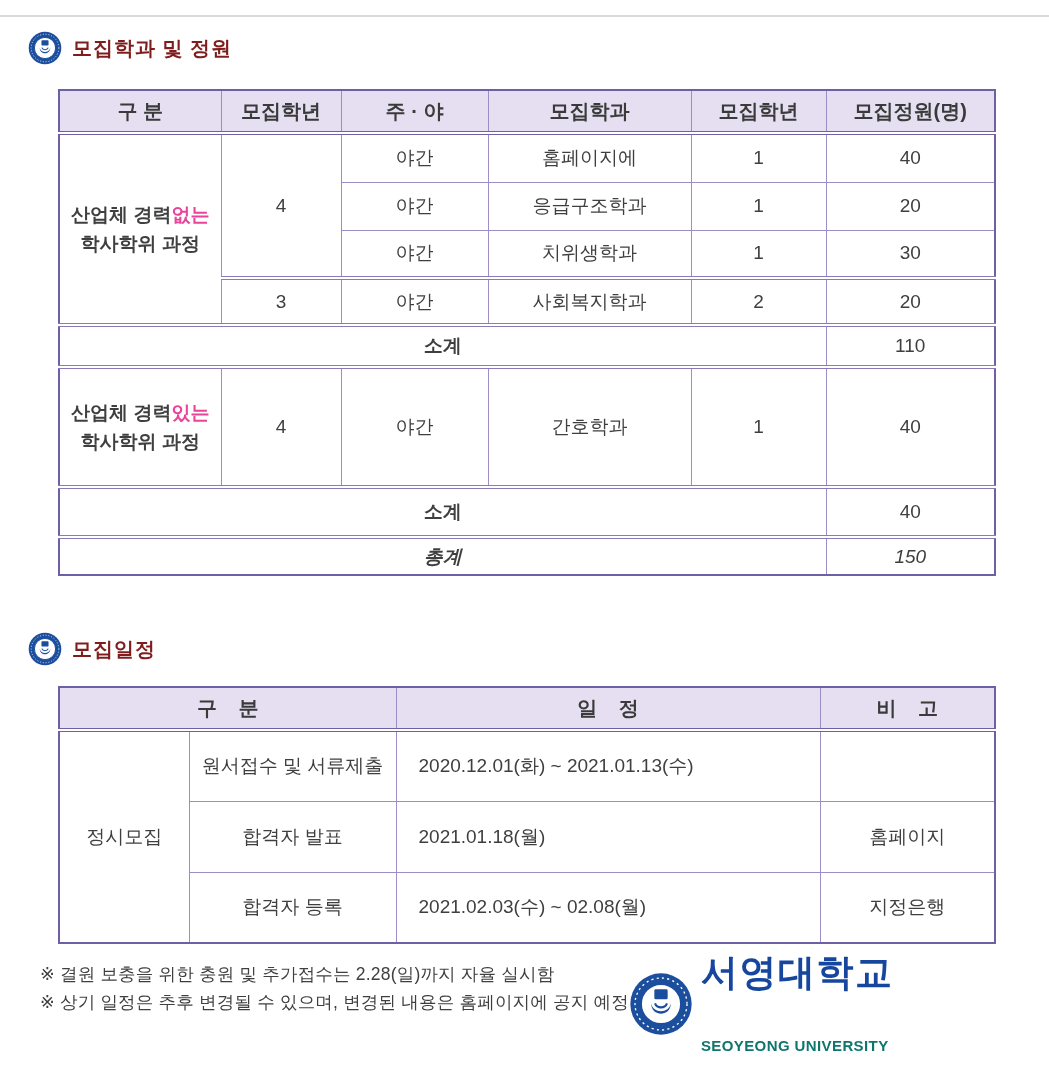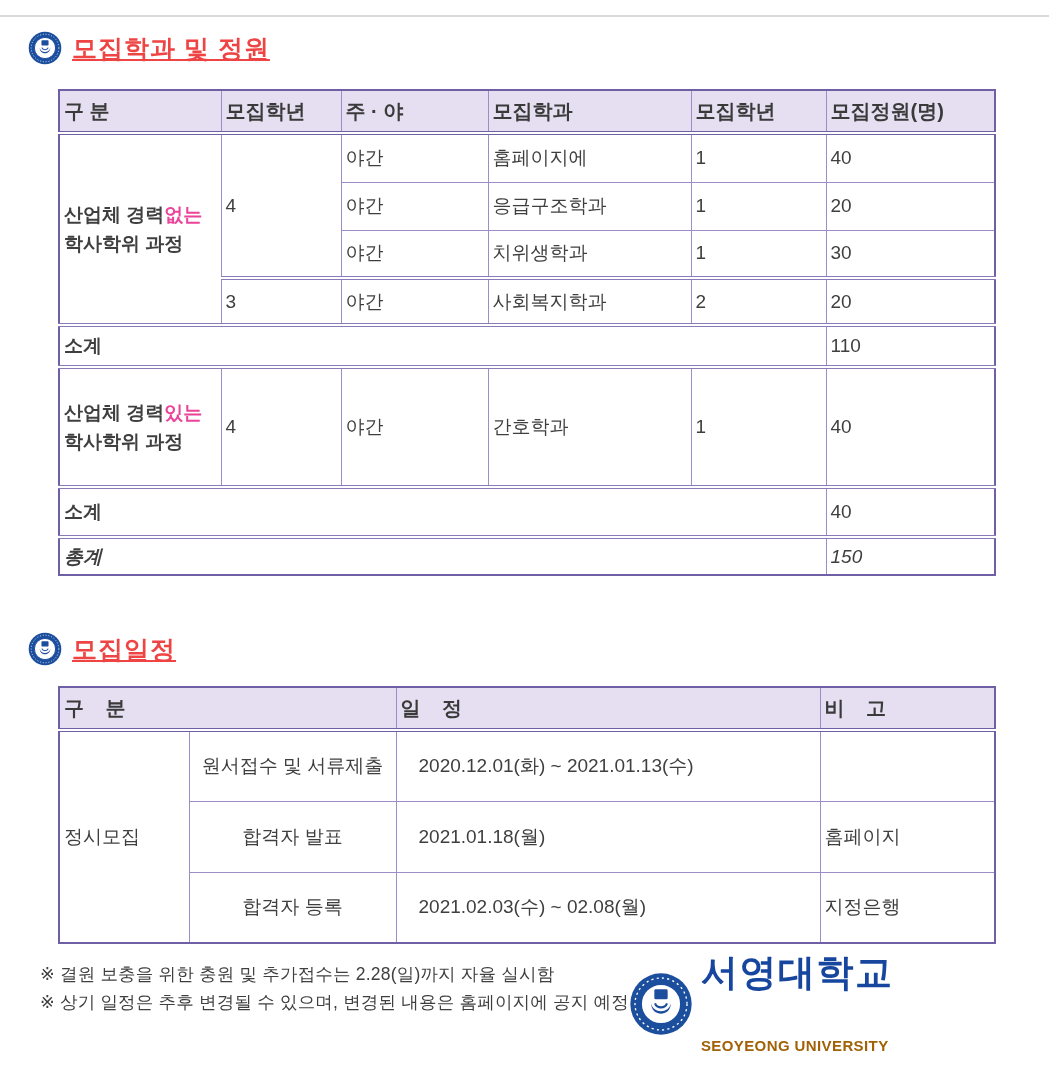--- a/index.html
+++ b/index.html
@@ -7,27 +7,27 @@
     width:1049px;height:1089px;position:relative;overflow:hidden;
     font-family:"Liberation Sans","DejaVu Sans",sans-serif;
     color:#3f3f3f;
   }
   .top-line{position:absolute;top:15px;left:0;width:1049px;height:2px;background:#d9d9d9;}
   .page{position:absolute;top:15px;left:0;width:1049px;}
 
   .section-title{display:flex;align-items:center;gap:10px;margin:16px 0 0 28px;}
   .seal-small{width:34px;height:34px;flex:0 0 auto;}
   .section-title h2{
-    margin:0;font-size:25px;font-weight:bold;color:#ef4444;letter-spacing:1px;text-decoration:underline;
+    margin:0;font-size:20px;font-weight:bold;color:#7f1d1d;letter-spacing:1px;
   }
 
   table{border-collapse:collapse;table-layout:fixed;margin:22px 0 0 58px;width:936px;}
   table.t1{margin-top:24px;}
   th,td{
-    border:1px solid #9c8dc6;text-align:left;vertical-align:middle;
+    border:1px solid #9c8dc6;text-align:center;vertical-align:middle;
     font-size:19px;color:#3f3f3f;padding:0 4px;overflow:hidden;
   }
   th{
     background:#e5dff1;font-weight:bold;color:#3a3a3a;
     border-bottom:4px double #6f5fa4;height:40px;font-size:20px;
   }
   table{border:2px solid #6f5fa4;}
   tr.dbl>td{border-top:4px double #8b7ab8;}
   td.group-label{font-weight:bold;line-height:1.55;}
   td.group-label .pink{color:#ea449a;}
@@ -49,21 +49,21 @@
   .footer{
     display:flex;align-items:flex-start;
     margin:10px 28px 0 40px;
   }
   .notes{padding-top:6px;}
   .note-line{font-size:17.5px;line-height:1.62;color:#3f3f3f;letter-spacing:0.2px;}
   .logo{display:flex;align-items:center;gap:8px;margin-top:0;}
   .seal-big{width:64px;height:64px;flex:0 0 auto;}
   .logo-text{display:flex;flex-direction:column;line-height:1;gap:44px;}
   .logo-kr{font-size:37px;font-weight:800;color:#17469e;letter-spacing:1.5px;}
-  .logo-en{font-size:15px;font-weight:bold;color:#a16207;letter-spacing:0.4px;margin-top:3px;}
+  .logo-en{font-size:15px;font-weight:bold;color:#0f766e;letter-spacing:0.4px;margin-top:3px;}
 </style>
 </head>
 <body>
 
 <svg width="0" height="0" style="position:absolute">
   <symbol id="seal" viewBox="0 0 48 48">
     <circle cx="24" cy="24" r="23" fill="#1c4e9e"></circle>
     <circle cx="24" cy="24" r="19.5" fill="none" stroke="#ffffff" stroke-width="1" stroke-dasharray="1.6 2.4"></circle>
     <circle cx="24" cy="24" r="15" fill="#ffffff"></circle>
     <circle cx="24" cy="24" r="15" fill="none" stroke="#1c4e9e" stroke-width="1.4"></circle>

